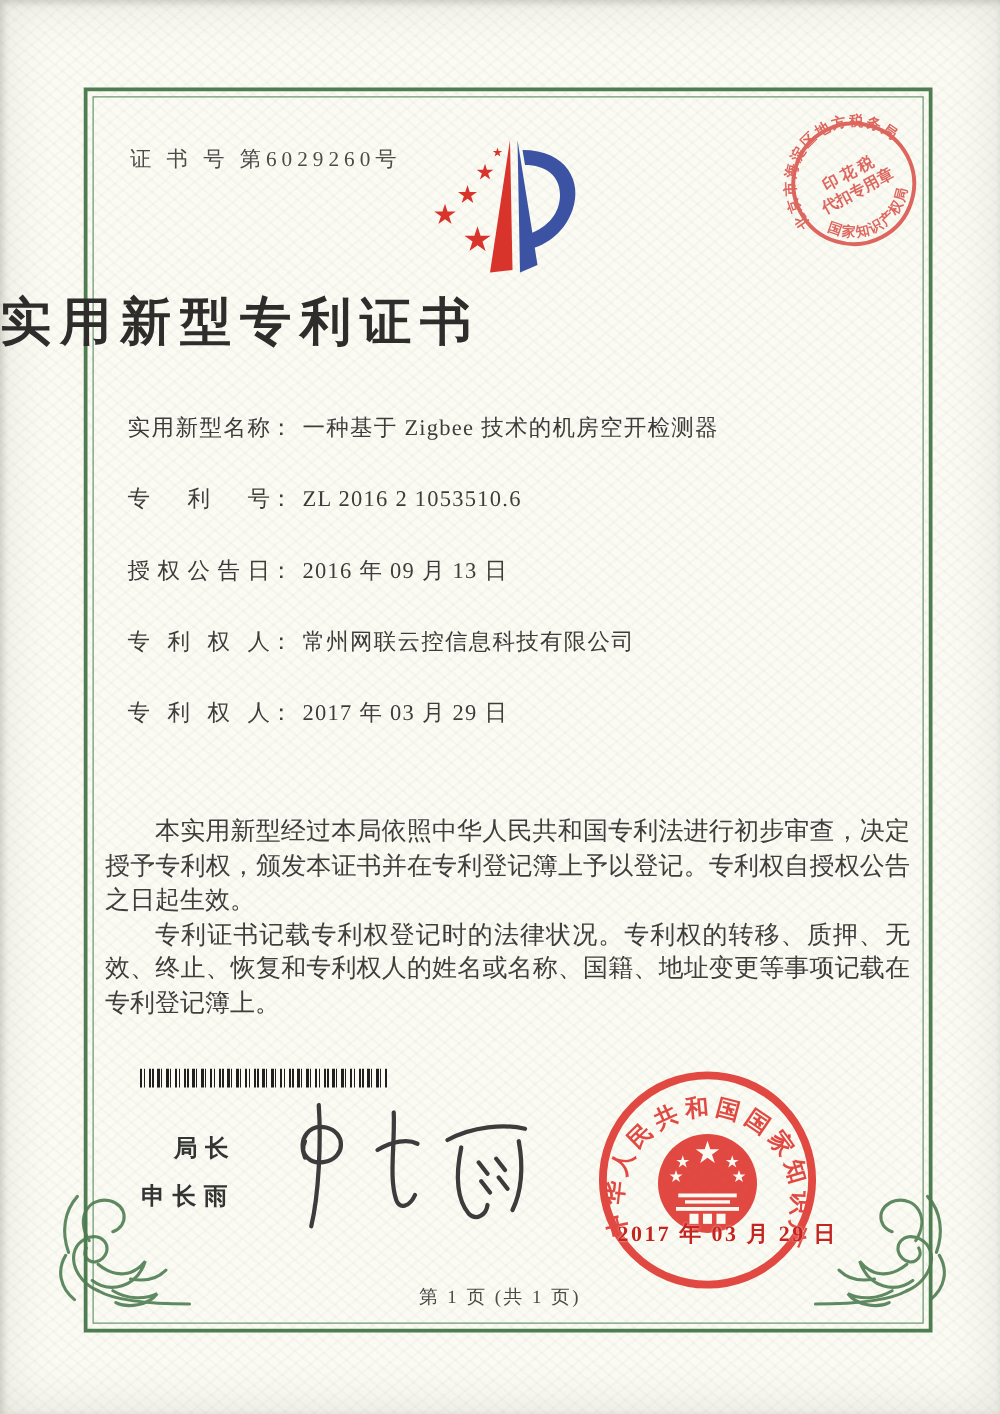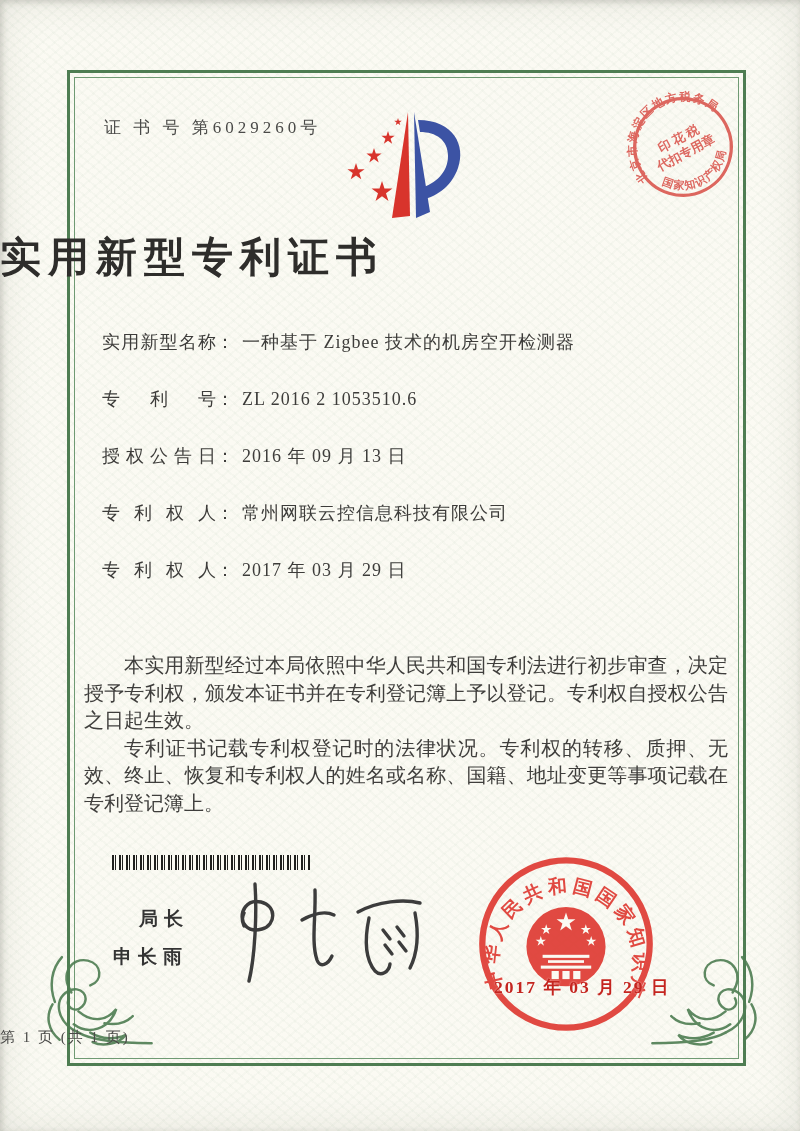--- a/index.html
+++ b/index.html
@@ -62,21 +62,21 @@
   .director-label{position:absolute;left:113px;top:906px;font-size:19px;letter-spacing:6px;color:#343434;font-weight:600;margin-left:26px;}
   .director-name{position:absolute;left:113px;top:944px;font-size:19px;letter-spacing:6px;color:#343434;font-weight:600;}
   .signature{position:absolute;left:218px;top:872px;width:220px;height:120px;}
   .office-seal{position:absolute;left:476px;top:854px;width:180px;height:180px;opacity:0.92;}
   .seal-date{
     position:absolute;left:494px;top:975px;font-size:17.5px;color:#c4251f;
     letter-spacing:2px;font-weight:600;text-shadow:0 0 2px rgba(255,255,255,0.7);
     white-space:nowrap;
   }
   .footer{
-    position:absolute;left:0;top:1028px;width:800px;text-align:left;
+    position:absolute;left:0;top:1028px;width:800px;text-align:center;
     font-size:15px;color:#4a4a48;letter-spacing:2px;
   }
   .corner{position:absolute;width:118px;height:118px;}
   .corner-bl{left:36px;top:950px;}
   .corner-br{left:650px;top:950px;transform:scaleX(-1);}
 </style>
 </head>
 <body>
 
 <div class="paper">

